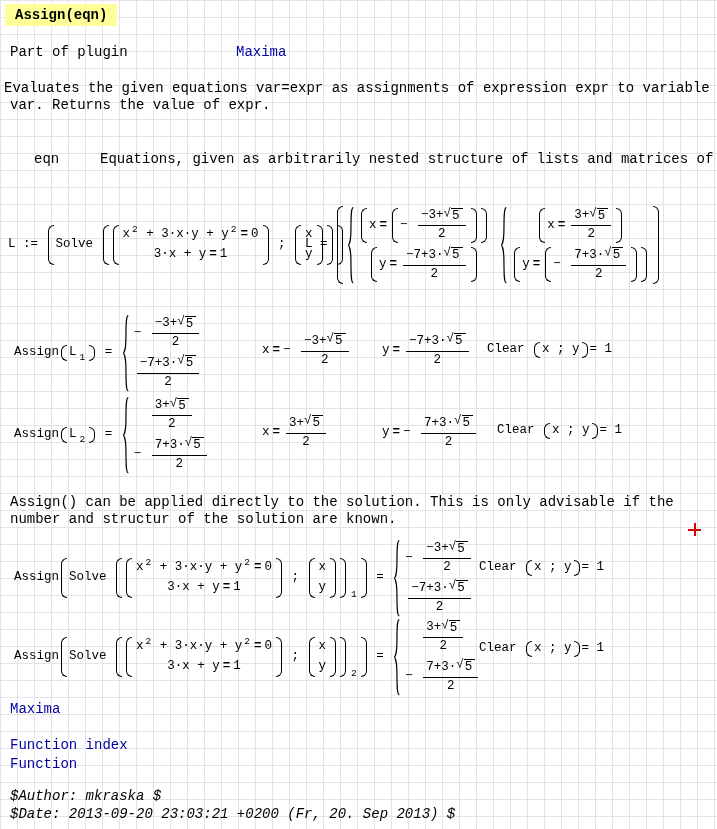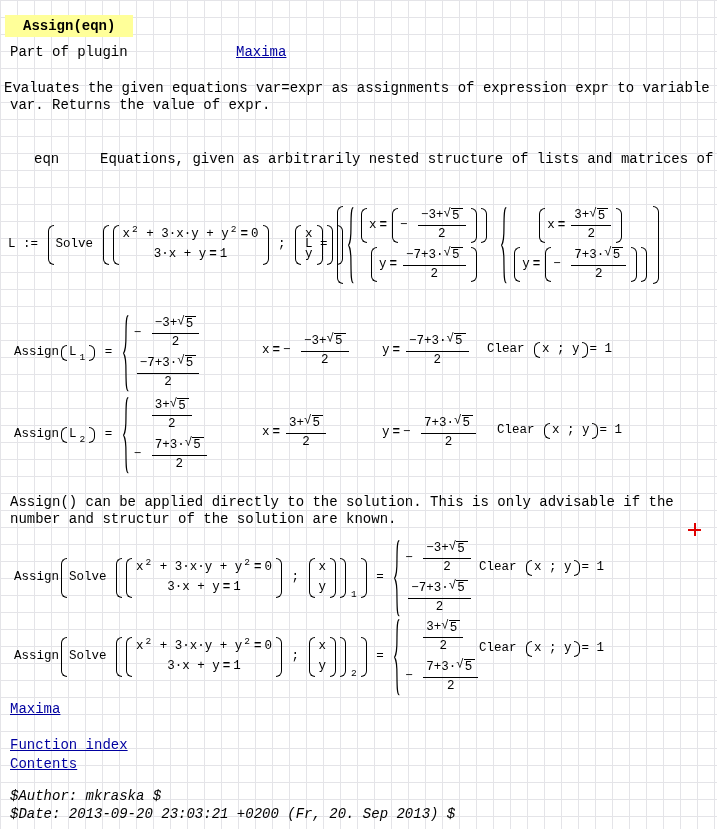--- a/index.html
+++ b/index.html
@@ -4,22 +4,22 @@
 <style>
   html,body{margin:0;padding:0;background:#fff;}
   .canvas{
     position:relative;width:717px;height:829px;overflow:hidden;background:#fff;
     background-image:linear-gradient(#e4e4e8 1px,transparent 1px),
                      linear-gradient(90deg,#e4e4e8 1px,transparent 1px);
     background-size:17px 17px;
     font-family:"Liberation Mono",monospace;color:#000;
   }
   .txt{position:absolute;font:14px "Liberation Mono",monospace;color:#000;white-space:pre;line-height:16px;}
-  .title{position:absolute;left:5px;top:4px;font:bold 14px "Liberation Mono",monospace;background:#ffff99;padding:3px 18px;margin-top:11px;}
-  .link{color:#0000a0;text-decoration:underline;cursor:pointer;}
+  .title{position:absolute;left:5px;top:4px;font:bold 14px "Liberation Mono",monospace;background:#ffff99;padding:3px 10px;}
+  .link{color:#0000a0;cursor:pointer;}
   .italic{font-style:italic;text-align:center;}
   
   .math{position:absolute;display:flex;align-items:center;font:12.5px "Liberation Mono",monospace;color:#000;line-height:1.25;white-space:pre;}
   .mrow{display:inline-flex;align-items:center;}
   .mtxt{white-space:pre;}
   .mbeq{font-weight:bold;padding:0 3px;}
   .msup{font-size:9.5px;position:relative;top:-5px;margin:0 1px 0 2px;}
   .msub{font-size:9.5px;align-self:flex-end;margin:0 2px -3px 3px;}
   .mfrac{display:inline-flex;flex-direction:column;align-items:center;margin:0 3px;}
   .mnum{display:inline-flex;align-items:center;border-bottom:1px solid #000;padding:0 3px 1px;}
@@ -85,18 +85,18 @@
           </svg></span><span class="mrow"><span class="mstack"><span class="mrow"><span class="mtxt">− </span><span class="mfrac"><span class="mnum"><span class="mtxt">−3+</span><span class="msqrt"><span class="mrad">√</span><span class="marg"><span class="mtxt">5</span></span></span></span><span class="mden"><span class="mtxt">2</span></span></span></span><span class="mrow"><span class="mfrac"><span class="mnum"><span class="mtxt">−7+3·</span><span class="msqrt"><span class="mrad">√</span><span class="marg"><span class="mtxt">5</span></span></span></span><span class="mden"><span class="mtxt">2</span></span></span></span></span></span></span></div>
   <div class="math" style="left:479px;top:558px;height:20px"><span class="mtxt">Clear </span><span class="mrow"><span class="mbr mlp"></span><span class="mrow"><span class="mtxt">x ; y</span></span><span class="mbr mrp"></span></span><span class="mtxt">= 1</span></div>
 
   <div class="math" style="left:14px;top:622px;height:70px"><span class="mtxt">Assign</span><span class="mrow"><span class="mbr mlp"></span><span class="mrow"><span class="mtxt">Solve </span><span class="mrow"><span class="mbr mlp"></span><span class="mrow"><span class="mrow"><span class="mbr mlp"></span><span class="mrow"><span class="mstack"><span class="mrow"><span class="mtxt">x</span><span class="msup">2</span><span class="mtxt"> + 3·x·y + y</span><span class="msup">2</span><span class="mbeq">=</span><span class="mtxt">0</span></span><span class="mrow"><span class="mtxt">3·x + y</span><span class="mbeq">=</span><span class="mtxt">1</span></span></span></span><span class="mbr mrp"></span></span><span class="mtxt"> ; </span><span class="mrow"><span class="mbr mlp"></span><span class="mrow"><span class="mstack"><span class="mrow"><span class="mtxt">x</span></span><span class="mrow"><span class="mtxt">y</span></span></span></span><span class="mbr mrp"></span></span></span><span class="mbr mrp"></span></span><span class="msub">2</span></span><span class="mbr mrp"></span></span><span class="mtxt"> = </span><span class="mrow"><span class="mbrace"><svg viewBox="0 0 10 100" preserveAspectRatio="none">
             <path d="M9 2 C5 2 6 20 5.5 35 C5 46 2.5 50 1.5 50 C2.5 50 5 54 5.5 65 C6 80 5 98 9 98" fill="none" stroke="#000" stroke-width="1.2" vector-effect="non-scaling-stroke"></path>
           </svg></span><span class="mrow"><span class="mstack"><span class="mrow"><span class="mfrac"><span class="mnum"><span class="mtxt">3+</span><span class="msqrt"><span class="mrad">√</span><span class="marg"><span class="mtxt">5</span></span></span></span><span class="mden"><span class="mtxt">2</span></span></span></span><span class="mrow"><span class="mtxt">− </span><span class="mfrac"><span class="mnum"><span class="mtxt">7+3·</span><span class="msqrt"><span class="mrad">√</span><span class="marg"><span class="mtxt">5</span></span></span></span><span class="mden"><span class="mtxt">2</span></span></span></span></span></span></span></div>
   <div class="math" style="left:479px;top:639px;height:20px"><span class="mtxt">Clear </span><span class="mrow"><span class="mbr mlp"></span><span class="mrow"><span class="mtxt">x ; y</span></span><span class="mbr mrp"></span></span><span class="mtxt">= 1</span></div>
 
   <a class="txt link" style="left:10px;top:701px">Maxima</a>
   <a class="txt link" style="left:10px;top:737px">Function index</a>
-  <a class="txt link" style="left:10px;top:756px">Contents</a>
+  <a class="txt link" style="left:10px;top:756px">Function</a>
 
   <div class="txt italic" style="left:10px;top:788px">$Author: mkraska $</div>
   <div class="txt italic" style="left:10px;top:806px">$Date: 2013-09-20 23:03:21 +0200 (Fr, 20. Sep 2013) $</div>
 
 </div>
 
 </body></html>

